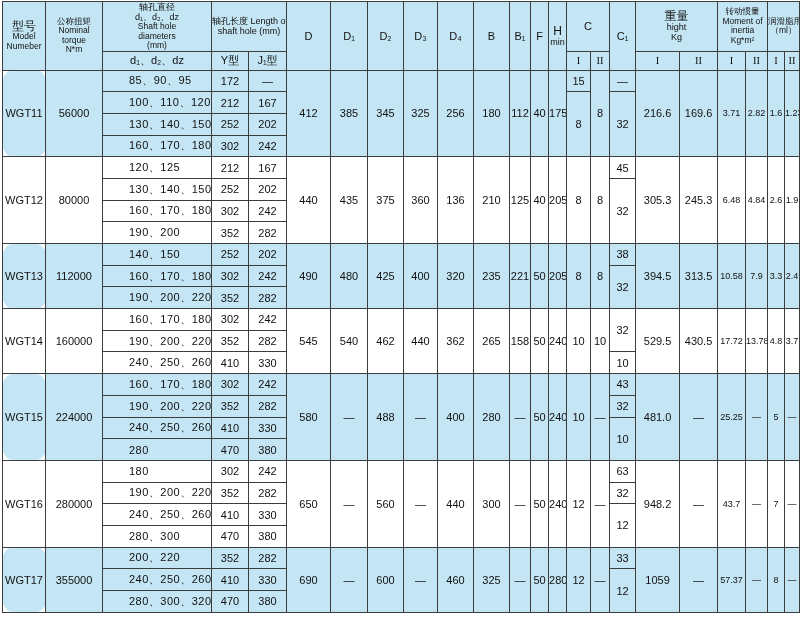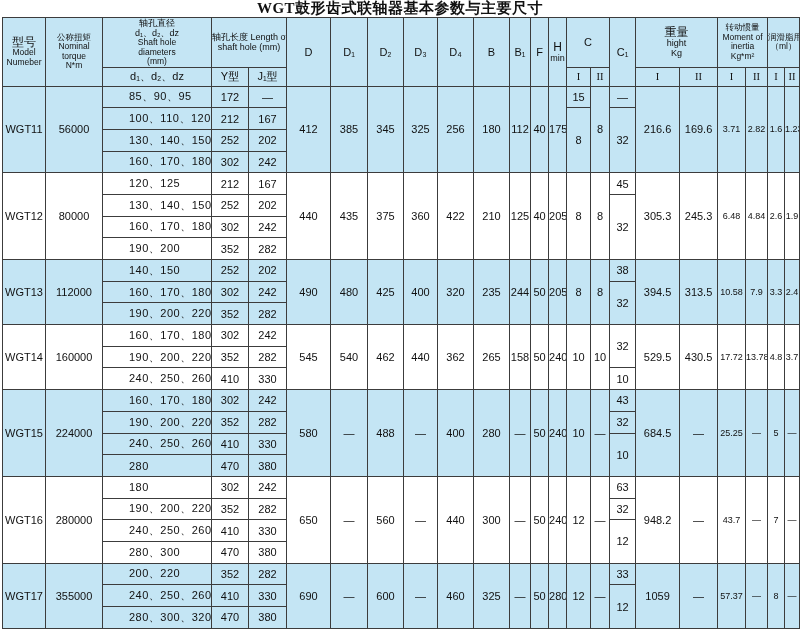--- a/index.html
+++ b/index.html
@@ -31,27 +31,26 @@
   tbody tr.blue td { background:var(--row-blue); }
   tbody tr.white td { background:#fff; }
   .cn  { font-size:12px; line-height:12px; display:block; }
   .en  { font-size:8.5px; line-height:9.5px; display:block; }
   .sym { font-size:9px; line-height:10px; display:block; }
   .dim { font-size:11px; }
   .roman { font-family:"Liberation Serif", serif; font-size:10.5px; }
   td.num   { font-size:11px; }
   td.small { font-size:9px; }
   td.dlist { text-align:left; padding-left:26px; font-size:11px; letter-spacing:0.5px; }
-  td.model { font-size:11px; }
+  td.model { font-size:11px;border-radius:11px; }
 </style>
 </head>
 <body>
 
 <div class="page">
-  <div class="title">WGT鼓形齿式联轴器基本参数与主要尺寸</div>
 
   <table class="spec">
     <colgroup>
       <col style="width:43px">
         <col style="width:57px">
         <col style="width:109px">
       <col style="width:37px">
         <col style="width:38px">
       <col style="width:44px">
         <col style="width:37px">
@@ -186,21 +185,21 @@
         <tr class="white">
           <td rowspan="4" class="model">WGT12</td>
           <td rowspan="4" class="num">80000</td>
           <td class="dlist">120、125</td>
           <td class="num">212</td>
           <td class="num">167</td>
           <td rowspan="4" class="num">440</td>
           <td rowspan="4" class="num">435</td>
           <td rowspan="4" class="num">375</td>
           <td rowspan="4" class="num">360</td>
-          <td rowspan="4" class="num">422</td>
+          <td rowspan="4" class="num">136</td>
           <td rowspan="4" class="num">210</td>
           <td rowspan="4" class="num">125</td>
           <td rowspan="4" class="num">40</td>
           <td rowspan="4" class="num">205</td>
           <td rowspan="4" class="num">8</td>
           <td rowspan="4" class="num">8</td>
           <td class="num">45</td>
           <td rowspan="4" class="num">305.3</td>
           <td rowspan="4" class="num">245.3</td>
           <td rowspan="4" class="small">6.48</td>
@@ -229,21 +228,21 @@
           <td rowspan="3" class="num">112000</td>
           <td class="dlist">140、150</td>
           <td class="num">252</td>
           <td class="num">202</td>
           <td rowspan="3" class="num">490</td>
           <td rowspan="3" class="num">480</td>
           <td rowspan="3" class="num">425</td>
           <td rowspan="3" class="num">400</td>
           <td rowspan="3" class="num">320</td>
           <td rowspan="3" class="num">235</td>
-          <td rowspan="3" class="num">244</td>
+          <td rowspan="3" class="num">221</td>
           <td rowspan="3" class="num">50</td>
           <td rowspan="3" class="num">205</td>
           <td rowspan="3" class="num">8</td>
           <td rowspan="3" class="num">8</td>
           <td class="num">38</td>
           <td rowspan="3" class="num">394.5</td>
           <td rowspan="3" class="num">313.5</td>
           <td rowspan="3" class="small">10.58</td>
           <td rowspan="3" class="small">7.9</td>
           <td rowspan="3" class="small">3.3</td>
@@ -307,21 +306,21 @@
           <td rowspan="4" class="num">488</td>
           <td rowspan="4" class="num">—</td>
           <td rowspan="4" class="num">400</td>
           <td rowspan="4" class="num">280</td>
           <td rowspan="4" class="num">—</td>
           <td rowspan="4" class="num">50</td>
           <td rowspan="4" class="num">240</td>
           <td rowspan="4" class="num">10</td>
           <td rowspan="4" class="num">—</td>
           <td class="num">43</td>
-          <td rowspan="4" class="num">684.5</td>
+          <td rowspan="4" class="num">481.0</td>
           <td rowspan="4" class="num">—</td>
           <td rowspan="4" class="small">25.25</td>
           <td rowspan="4" class="small">—</td>
           <td rowspan="4" class="small">5</td>
           <td rowspan="4" class="small">—</td>
         </tr>
         <tr class="blue">
           <td class="dlist">190、200、220</td>
           <td class="num">352</td>
           <td class="num">282</td>

